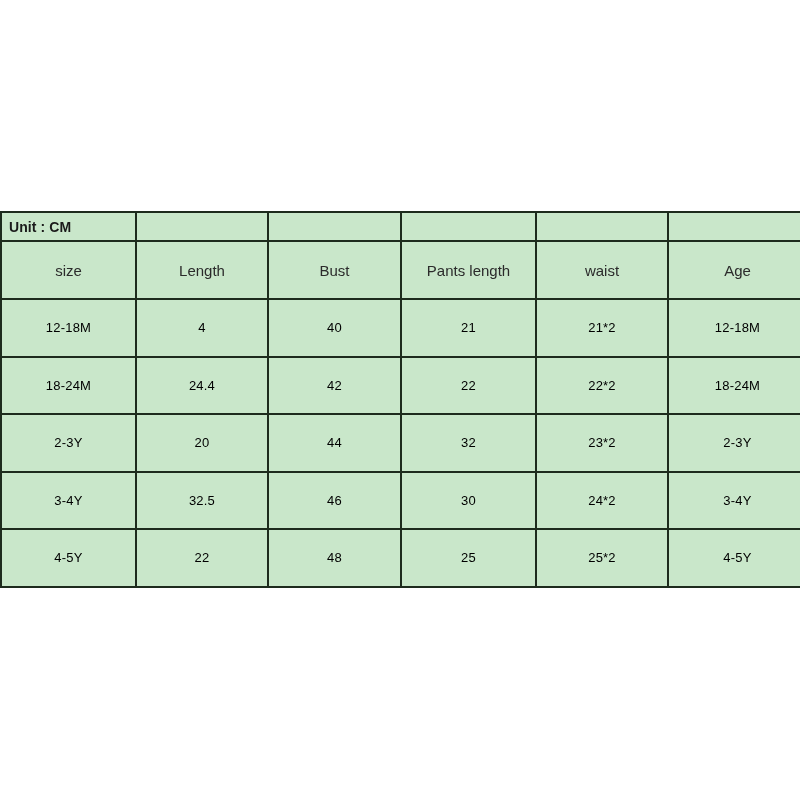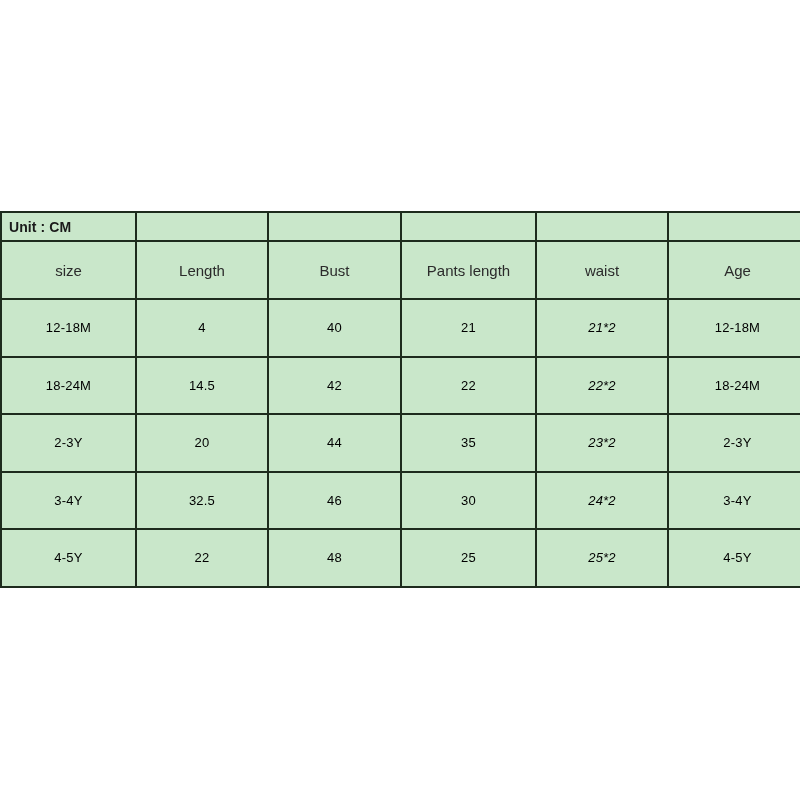--- a/index.html
+++ b/index.html
@@ -72,21 +72,21 @@
   }
 
   
   tr.body-row td {
     height: 57.5px;
     font-size: 13px;
     color: #000000;
     letter-spacing: 0.2px;
   }
 
-  td.mult { letter-spacing: 0.3px; font-style: italic; }
+  td.mult { letter-spacing: 0.3px; }
 </style>
 </head>
 <body>
 
 <div id="page">
 
   <div id="size-chart-wrap">
     <table class="size-chart">
       <colgroup>
         <col class="c0">
@@ -120,32 +120,32 @@
           <td>12-18M</td>
           <td>4</td>
           <td>40</td>
           <td>21</td>
           <td class="mult">21*2</td>
           <td>12-18M</td>
         </tr>
 
         <tr class="body-row">
           <td>18-24M</td>
-          <td>14.5</td>
+          <td>24.4</td>
           <td>42</td>
           <td>22</td>
           <td class="mult">22*2</td>
           <td>18-24M</td>
         </tr>
 
         <tr class="body-row">
           <td>2-3Y</td>
           <td>20</td>
           <td>44</td>
-          <td>35</td>
+          <td>32</td>
           <td class="mult">23*2</td>
           <td>2-3Y</td>
         </tr>
 
         <tr class="body-row">
           <td>3-4Y</td>
           <td>32.5</td>
           <td>46</td>
           <td>30</td>
           <td class="mult">24*2</td>

